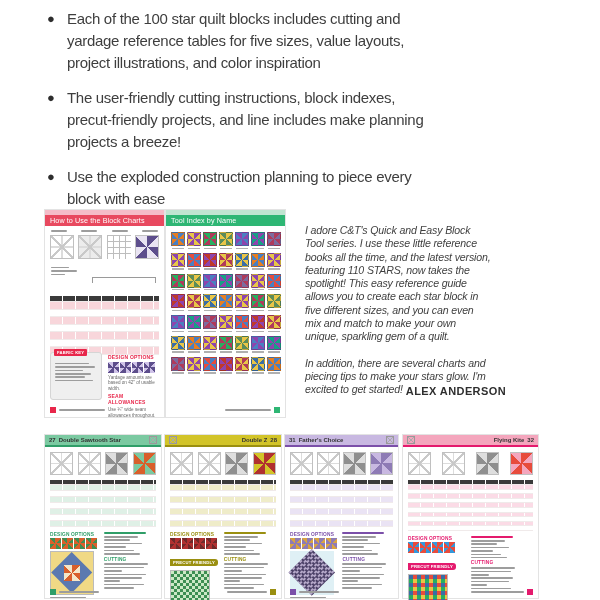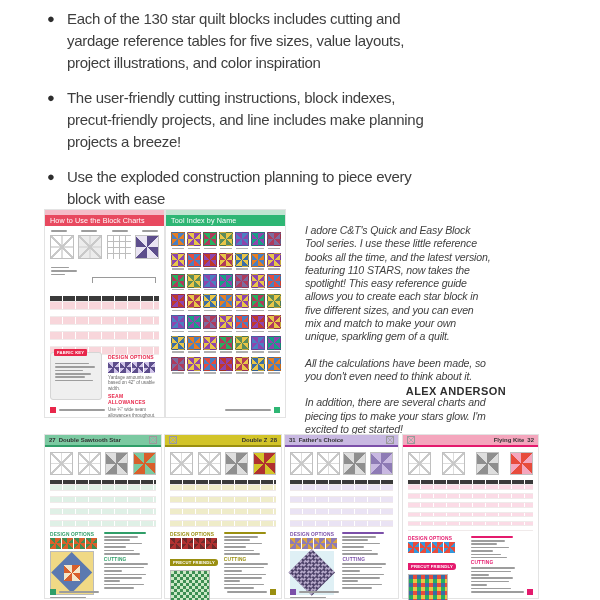--- a/index.html
+++ b/index.html
@@ -89,21 +89,21 @@
                             linear-gradient(-45deg,transparent 44%,#aaa 44% 56%,transparent 56%);}
 </style>
 </head>
 <body>
 
 <div id="stage">
 
   <div class="bullets">
     <div class="bullet-item">
       <span class="bullet-dot">●</span>
-      <span class="bullet-text">Each of the 130 star quilt blocks includes cutting and yardage reference tables for five sizes, value layouts, project illustrations, and color inspiration</span>
+      <span class="bullet-text">Each of the 100 star quilt blocks includes cutting and yardage reference tables for five sizes, value layouts, project illustrations, and color inspiration</span>
     </div>
     <div class="bullet-item">
       <span class="bullet-dot">●</span>
       <span class="bullet-text">The user-friendly cutting instructions, block indexes, precut-friendly projects, and line includes make planning projects a breeze!</span>
     </div>
     <div class="bullet-item">
       <span class="bullet-dot">●</span>
       <span class="bullet-text">Use the exploded construction planning to piece every block with ease</span>
     </div>
   </div>
@@ -371,21 +371,20 @@
         </div>
       <div class="pfoot" style="justify-content:flex-end">
         <i class="ml" style="width:46px;margin:0"></i>
         <span class="sq" style="background:#2eb674"></span>
       </div>
     </div>
   </div>
 
   <div class="testimonial" id="testimonial">
       <p>I adore C&amp;T's Quick and Easy Block Tool series. I use these little reference books all the time, and the latest version, featuring 110 STARS, now takes the spotlight! This easy reference guide allows you to create each star block in five different sizes, and you can even mix and match to make your own unique, sparkling gem of a quilt.</p>
-      <p>All the calculations have been made, so you don't even need to think about it.</p>
       <p>In addition, there are several charts and piecing tips to make your stars glow. I'm excited to get started!</p>
     </div>
   <div class="author">ALEX ANDERSON</div>
 
   <div id="bpages">
       <div class="bpage" style="left: 45px; width: 116px;">
         <div class="bp-bar" style="background: rgb(123, 201, 161);">
           <span class="bp-num">27</span>
           <span class="bp-title">Double Sawtooth Star</span>
           <span class="blkicon"></span>

